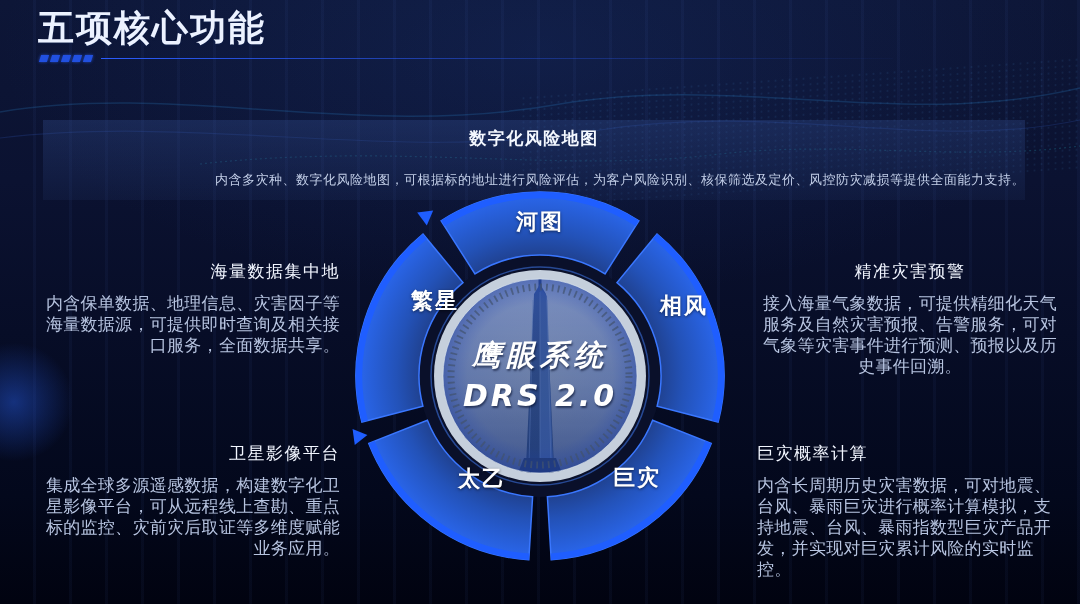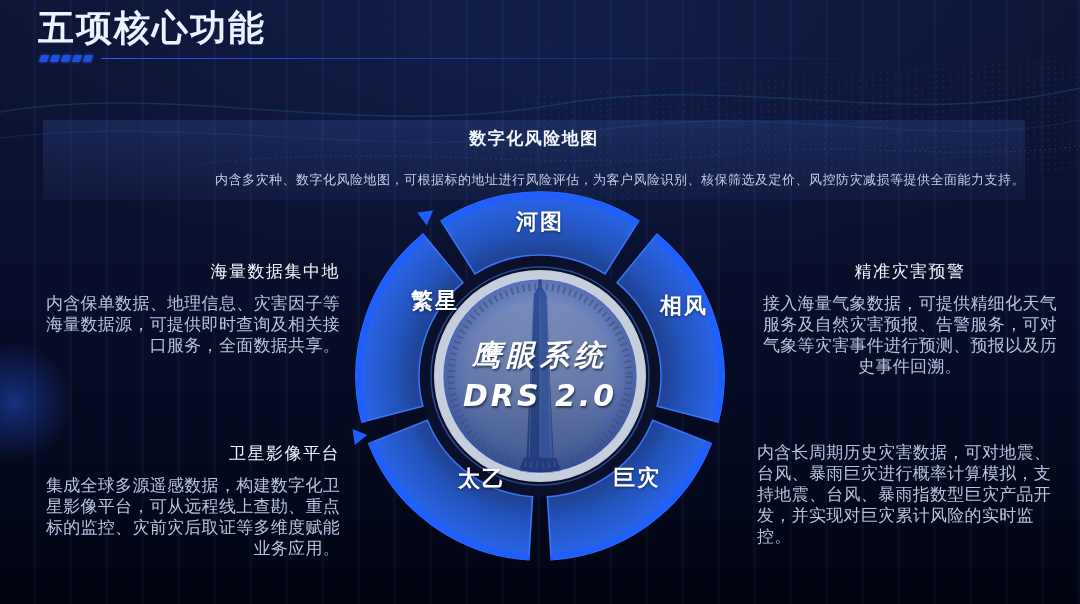--- a/index.html
+++ b/index.html
@@ -123,20 +123,21 @@
     <h3 class="f-title">精准灾害预警</h3>
     <p class="f-desc">接入海量气象数据，可提供精细化天气服务及自然灾害预报、告警服务，可对气象等灾害事件进行预测、预报以及历史事件回溯。</p>
   </div>
 
   <div class="feature f-lb">
     <h3 class="f-title">卫星影像平台</h3>
     <p class="f-desc">集成全球多源遥感数据，构建数字化卫星影像平台，可从远程线上查勘、重点标的监控、灾前灾后取证等多维度赋能业务应用。</p>
   </div>
 
   <div class="feature f-rb">
+    <h3 class="f-title">巨灾概率计算</h3>
     <p class="f-desc">内含长周期历史灾害数据，可对地震、台风、暴雨巨灾进行概率计算模拟，支持地震、台风、暴雨指数型巨灾产品开发，并实现对巨灾累计风险的实时监控。</p>
   </div>
 
   <div class="wheel">
     <svg width="420" height="420" viewBox="0 0 420 420">
       <defs>
         <radialGradient id="segGrad" gradientUnits="userSpaceOnUse" cx="210" cy="210" r="184">
           <stop offset="0" stop-color="#141f40"></stop>
           <stop offset="0.55" stop-color="#1d3470"></stop>
           <stop offset="0.78" stop-color="#2352b8"></stop>

